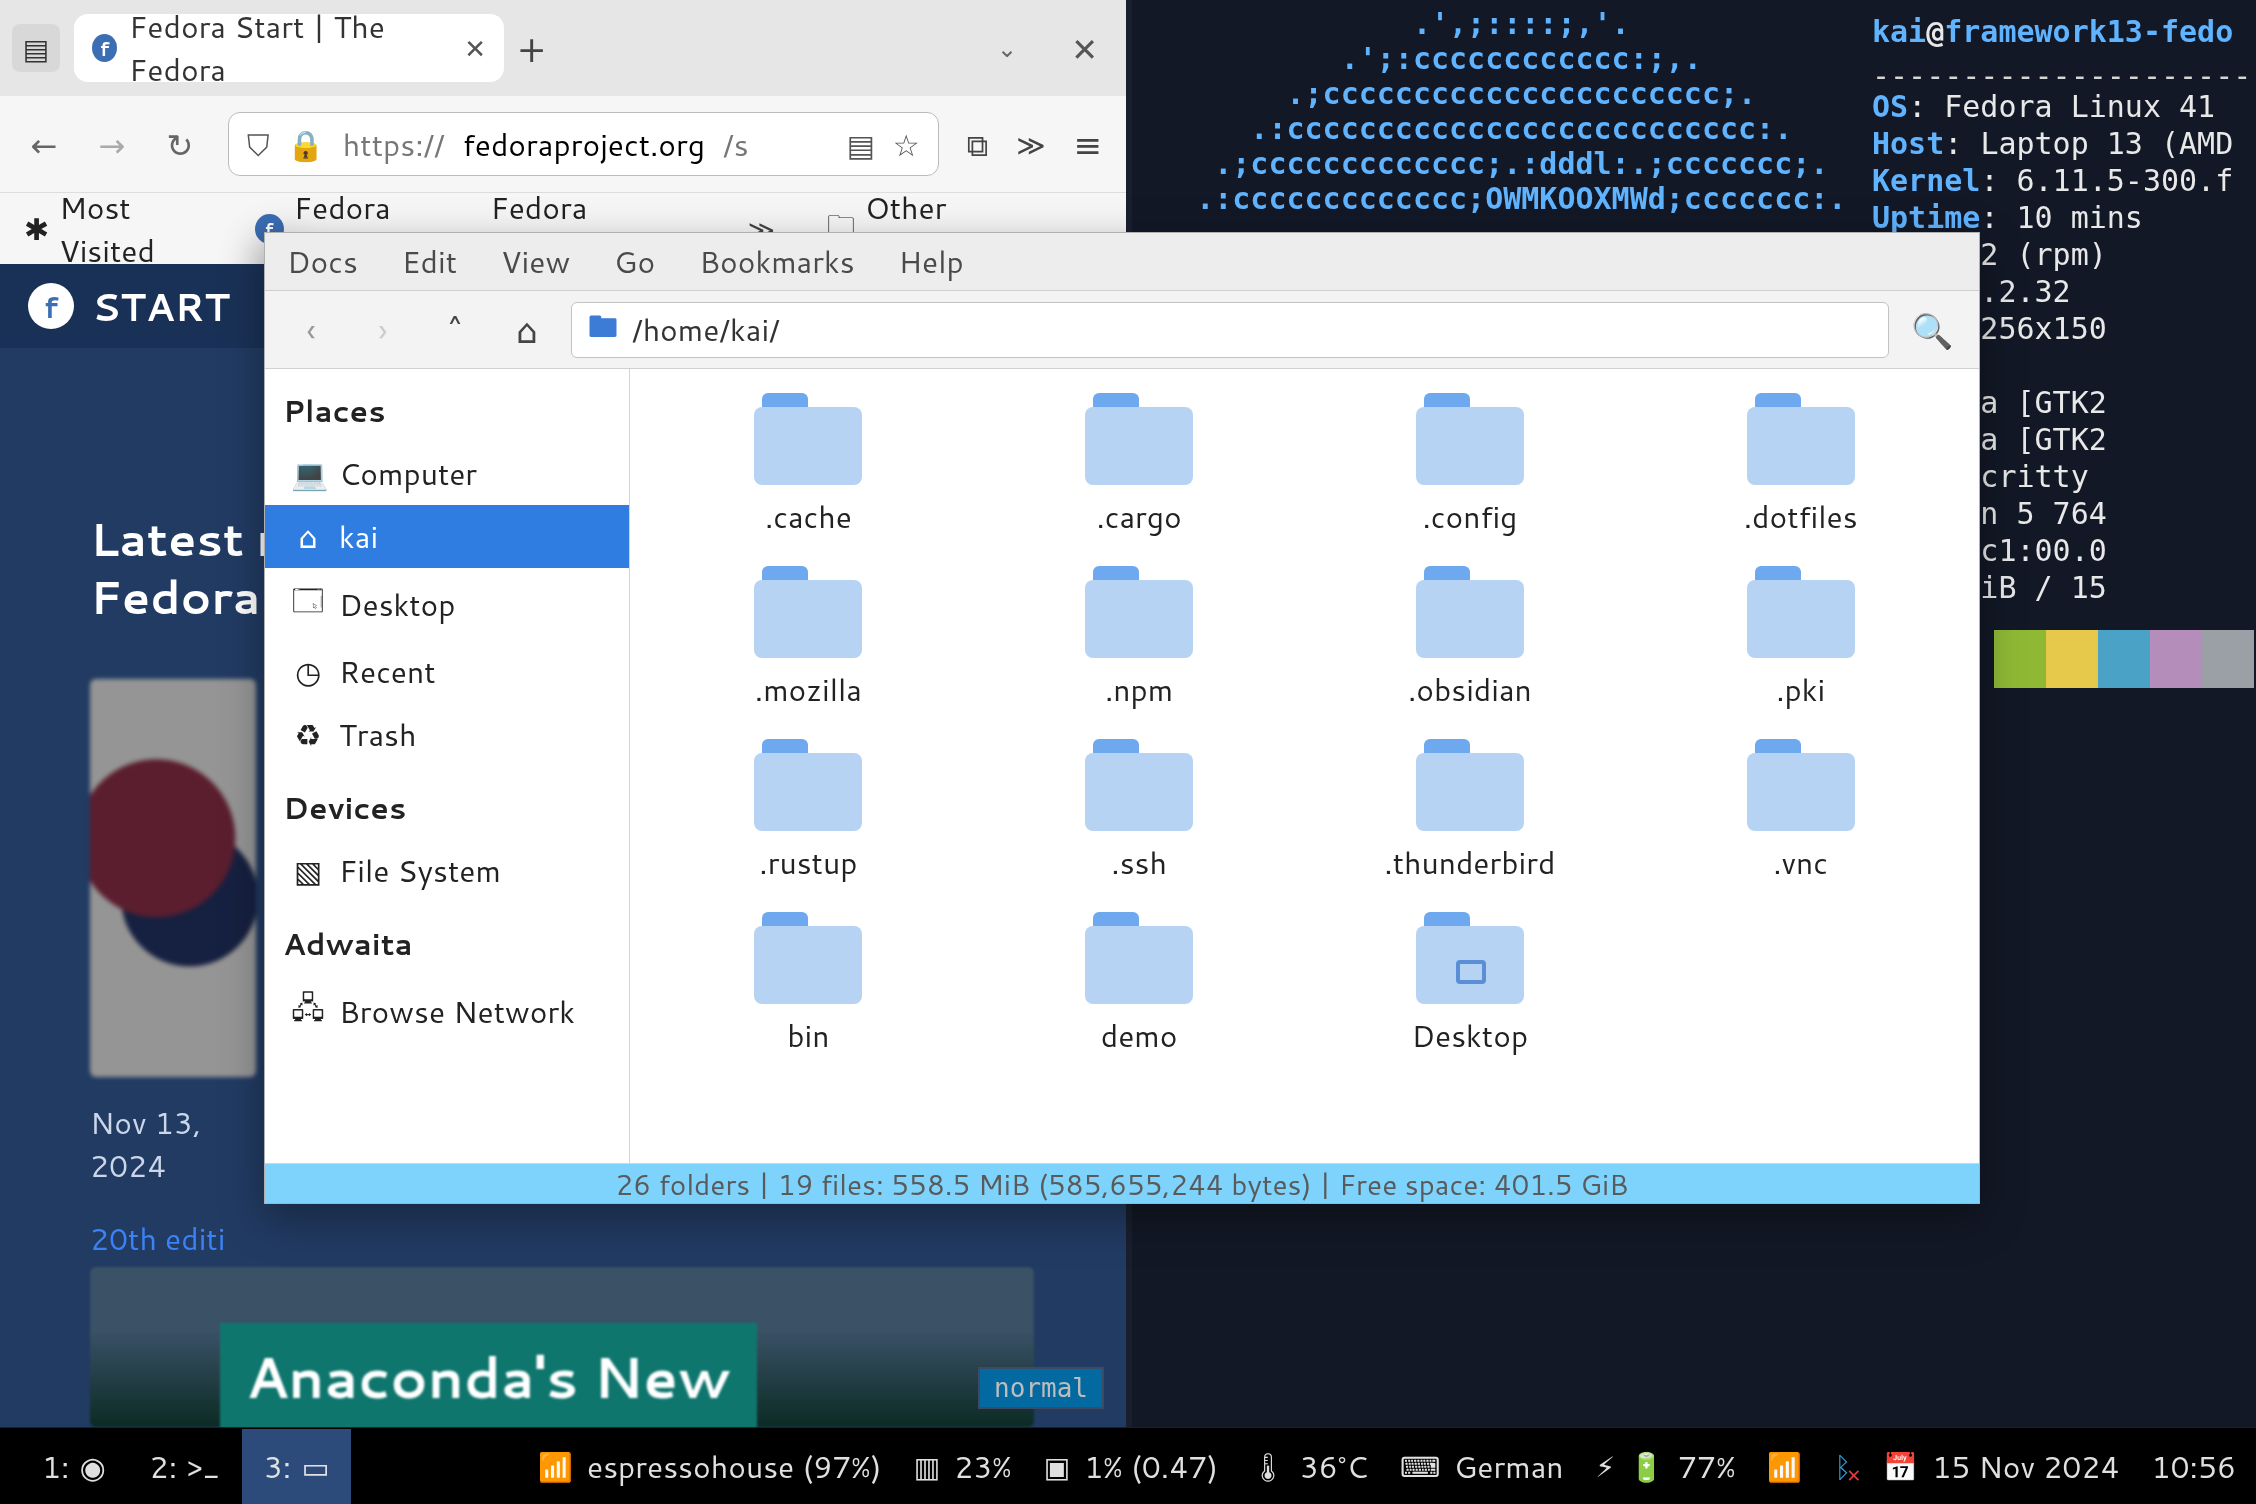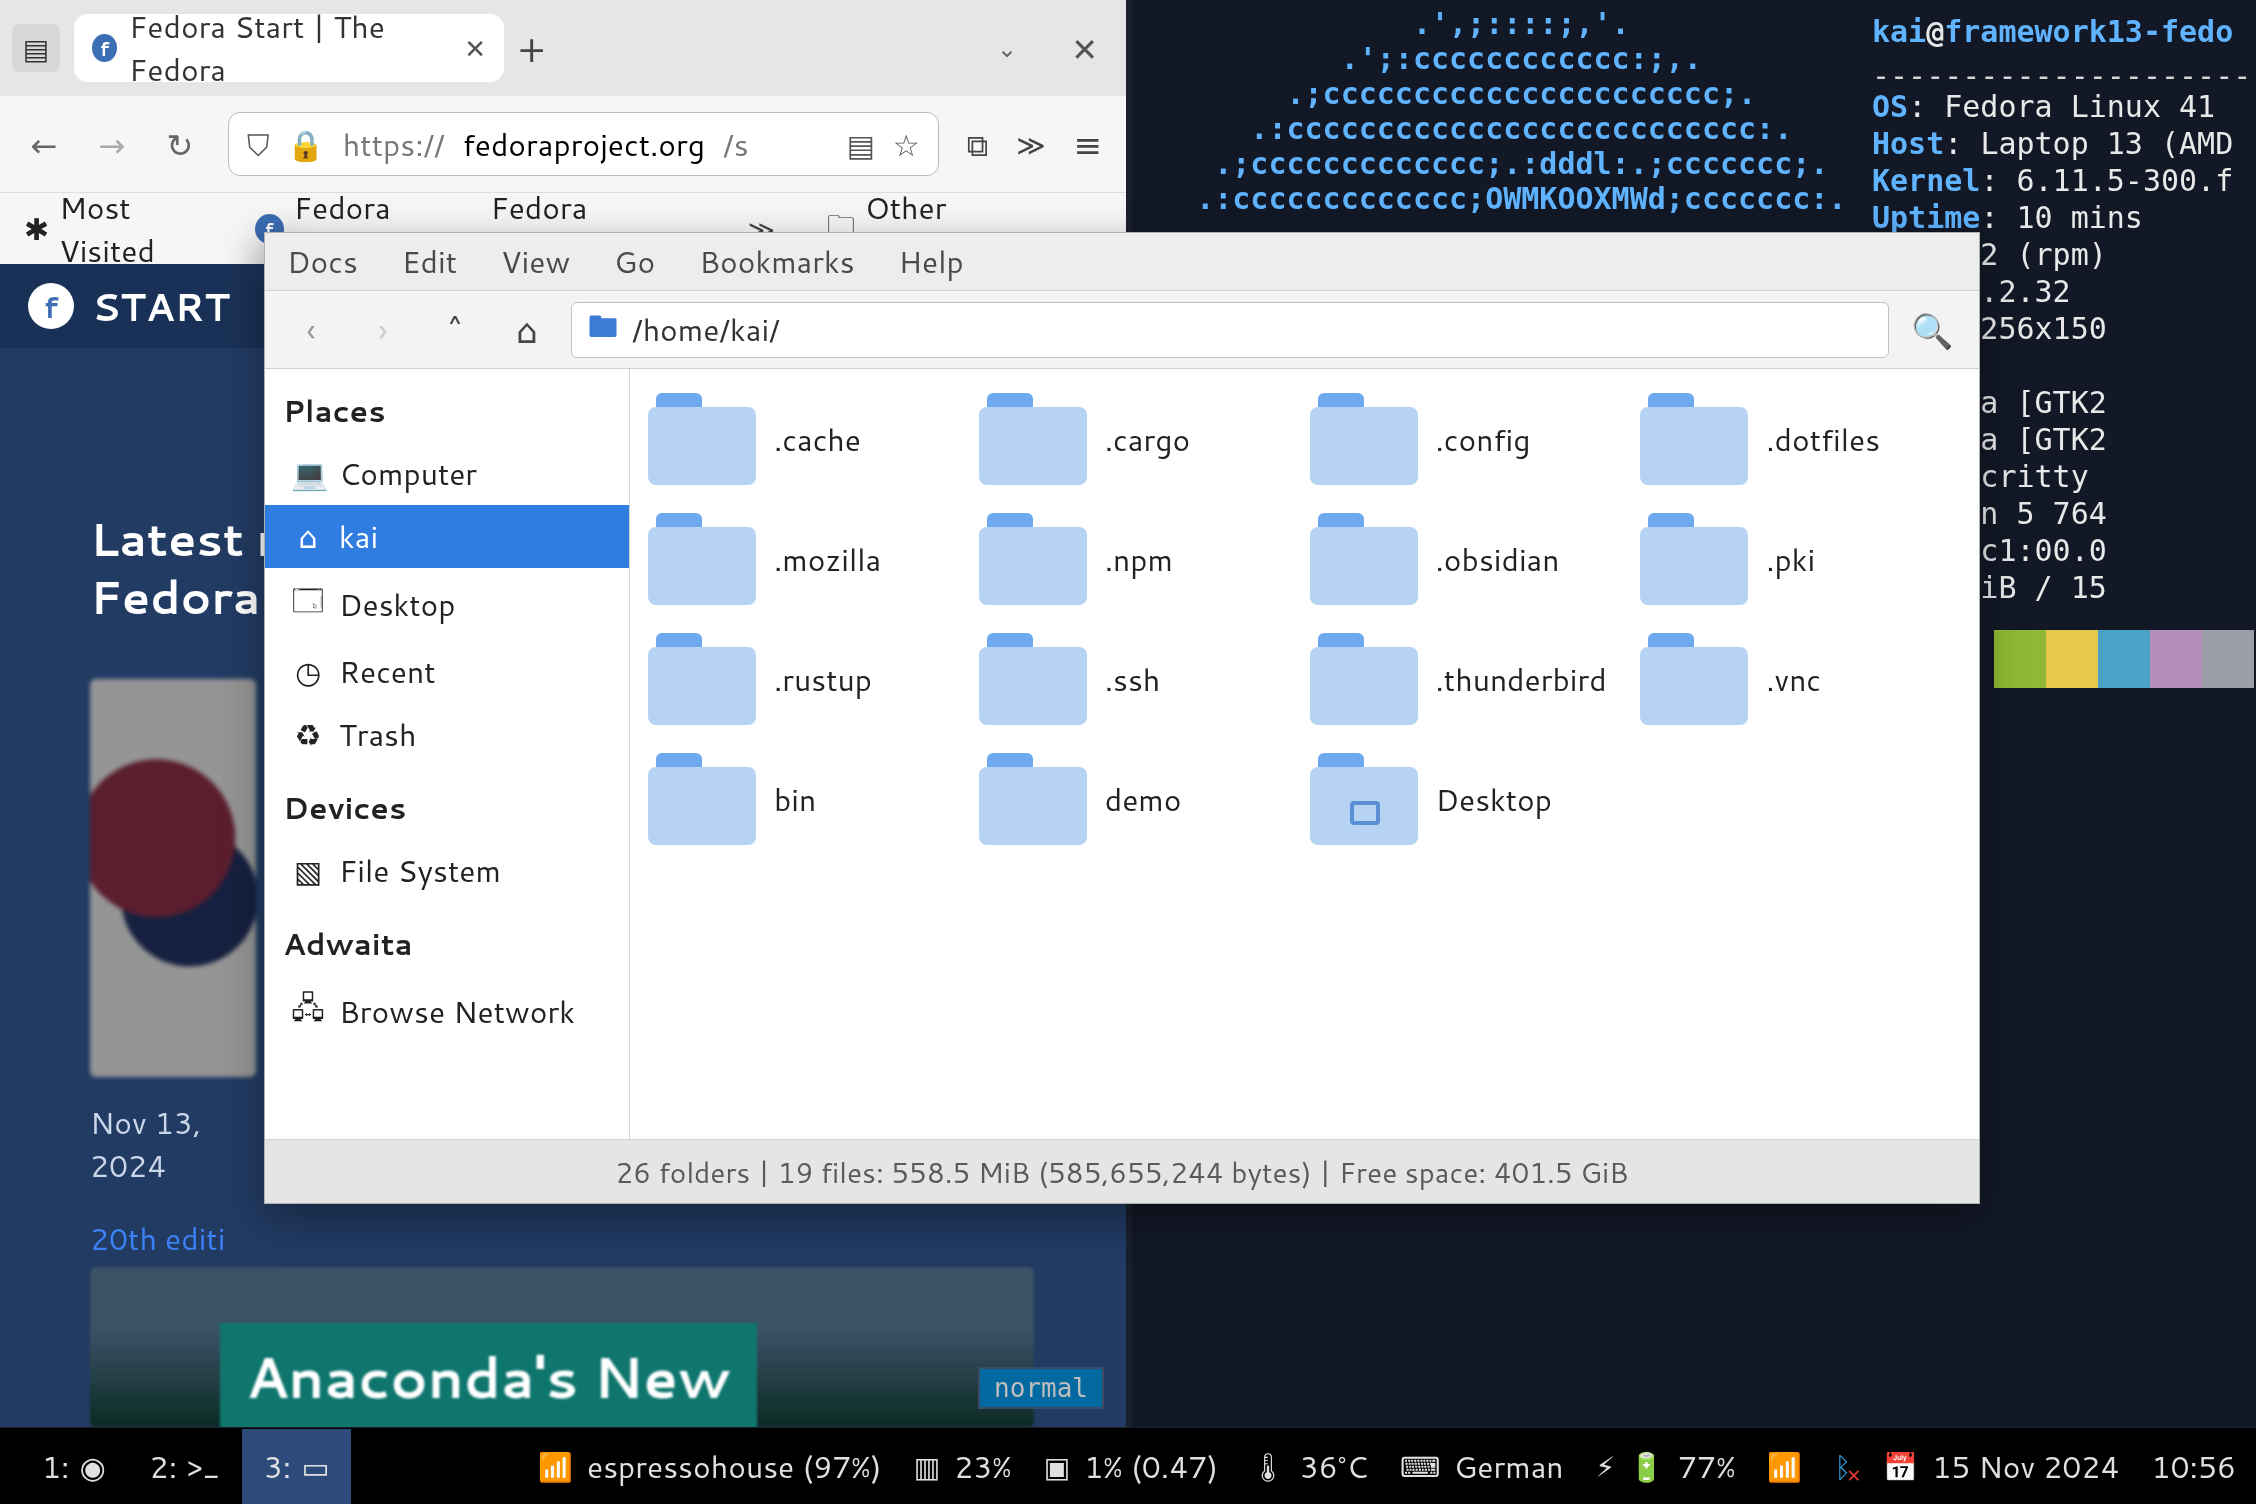--- a/index.html
+++ b/index.html
@@ -173,38 +173,38 @@
 .sb-item{
   display:flex;align-items:center;gap:14px;padding:10px 18px 10px 26px;font-size:30px;color:#222;
 }
 .sb-item.selected{background:#2f7de1;color:#fff;}
 .sb-item .ic{font-size:30px;width:34px;text-align:center;}
 .files{flex:1;overflow:auto;position:relative;}
 .grid{
   display:grid;grid-template-columns:repeat(4,1fr);gap:28px 10px;
   padding:24px 18px 18px;align-content:start;
 }
-.item{display:flex;align-items:center;gap:10px;}
+.item{display:flex;flex-direction:column;align-items:center;gap:10px;}
 .folder-ic{
   width:108px;height:92px;position:relative;
 }
 .folder-ic::before{
   content:"";position:absolute;left:8px;top:0;width:46px;height:20px;background:#6ea8ee;border-radius:6px 6px 0 0;
 }
 .folder-ic::after{
   content:"";position:absolute;left:0;top:14px;width:108px;height:78px;background:#b6d3f4;border-radius:8px;
 }
 .folder-ic.desktop::after{background:#b6d3f4;}
 .folder-ic.desktop::before{background:#6ea8ee;}
 .folder-ic.desktop .inner{
   position:absolute;left:40px;top:48px;width:30px;height:24px;border:4px solid #5a8fd6;border-radius:4px;z-index:2;
 }
 .item .lbl{font-size:30px;color:#222;background:#fff;padding:0 8px;}
 .fm-status{
-  height:64px;border-top:1px solid #d4d4d4;background:#e5e5e5;
+  height:40px;border-top:1px solid #d4d4d4;background:#7dd3fc;
   display:flex;align-items:center;justify-content:center;font-size:28px;color:#5a5a5a;
 }
 
 
 .panel{
   position:absolute;left:0;bottom:0;width:100%;height:76px;background:#000;
   display:flex;align-items:center;color:#e0e0e0;font-size:30px;gap:32px;padding:0 20px;
 }
 .ws{display:flex;gap:0;}
 .ws .w{padding:16px 22px;display:flex;align-items:center;gap:10px;}

